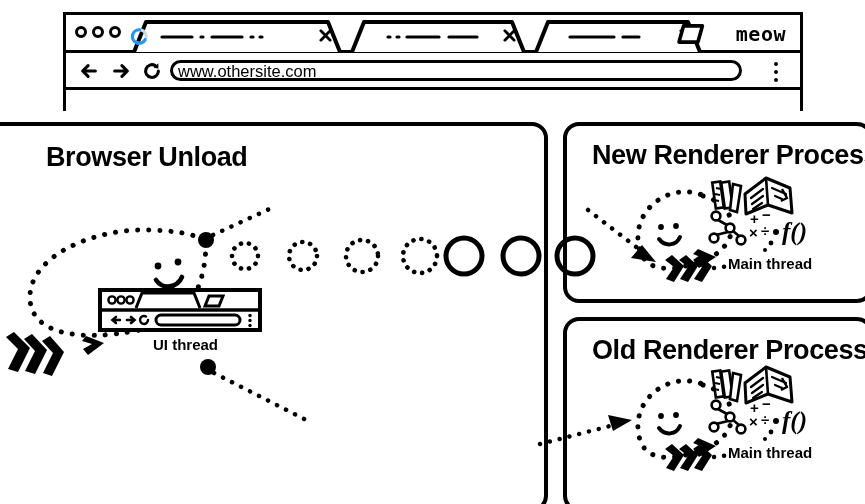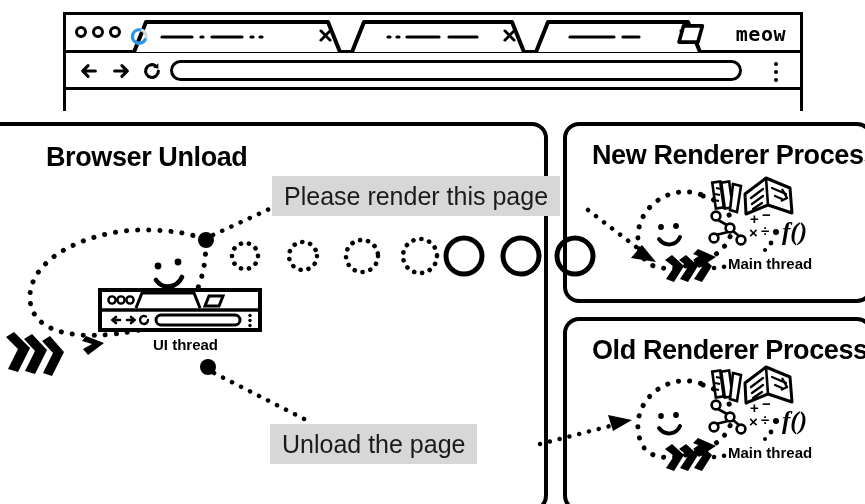--- a/index.html
+++ b/index.html
@@ -145,20 +145,21 @@
         <path d="M18 11 L5 11 M10 5 L4 11 L10 17" stroke="#000" stroke-width="3.4" fill="none" stroke-linecap="round" stroke-linejoin="round"></path>
       </svg>
       <svg class="nav-ico" style="left:45px;" viewBox="0 0 22 22">
         <path d="M4 11 L17 11 M12 5 L18 11 L12 17" stroke="#000" stroke-width="3.4" fill="none" stroke-linecap="round" stroke-linejoin="round"></path>
       </svg>
       <svg class="nav-ico" style="left:76px;" viewBox="0 0 22 22">
         <path d="M18 11 A7 7 0 1 1 14.5 5" stroke="#000" stroke-width="3.4" fill="none" stroke-linecap="round"></path>
         <path d="M18 2.5 L18 8.5 L12.6 7.2 Z" fill="#000"></path>
       </svg>
       <div class="urlbar"></div>
+      <div class="urltext">www.othersite.com</div>
       <div class="kebab">
         <i></i>
         <i></i>
         <i></i>
       </div>
     </div>
 
     <div class="viewport"></div>
   </div>
 
@@ -348,20 +349,18 @@
         <text x="749" y="427">×</text>
           <text x="761" y="425">÷</text>
         <circle cx="776" cy="421" r="3"></circle>
         <circle cx="771" cy="432" r="2.4"></circle>
         <circle cx="765" cy="439" r="2"></circle>
       </g>
       <text class="ink" x="782" y="429" font-family="'Liberation Serif',serif" font-size="25" font-style="italic" font-weight="700">f()</text>
     </g>
   </svg>
 
-  <div class="msg" id="msg-render">Please render this page</div>
-  <div class="msg" id="msg-unload">Unload the page</div>
 
   <div class="thread-label" id="ui-thread-label">UI thread</div>
   <div class="thread-label" id="new-main-label">Main thread</div>
   <div class="thread-label" id="old-main-label">Main thread</div>
 
 </div>
 
 </body></html>

